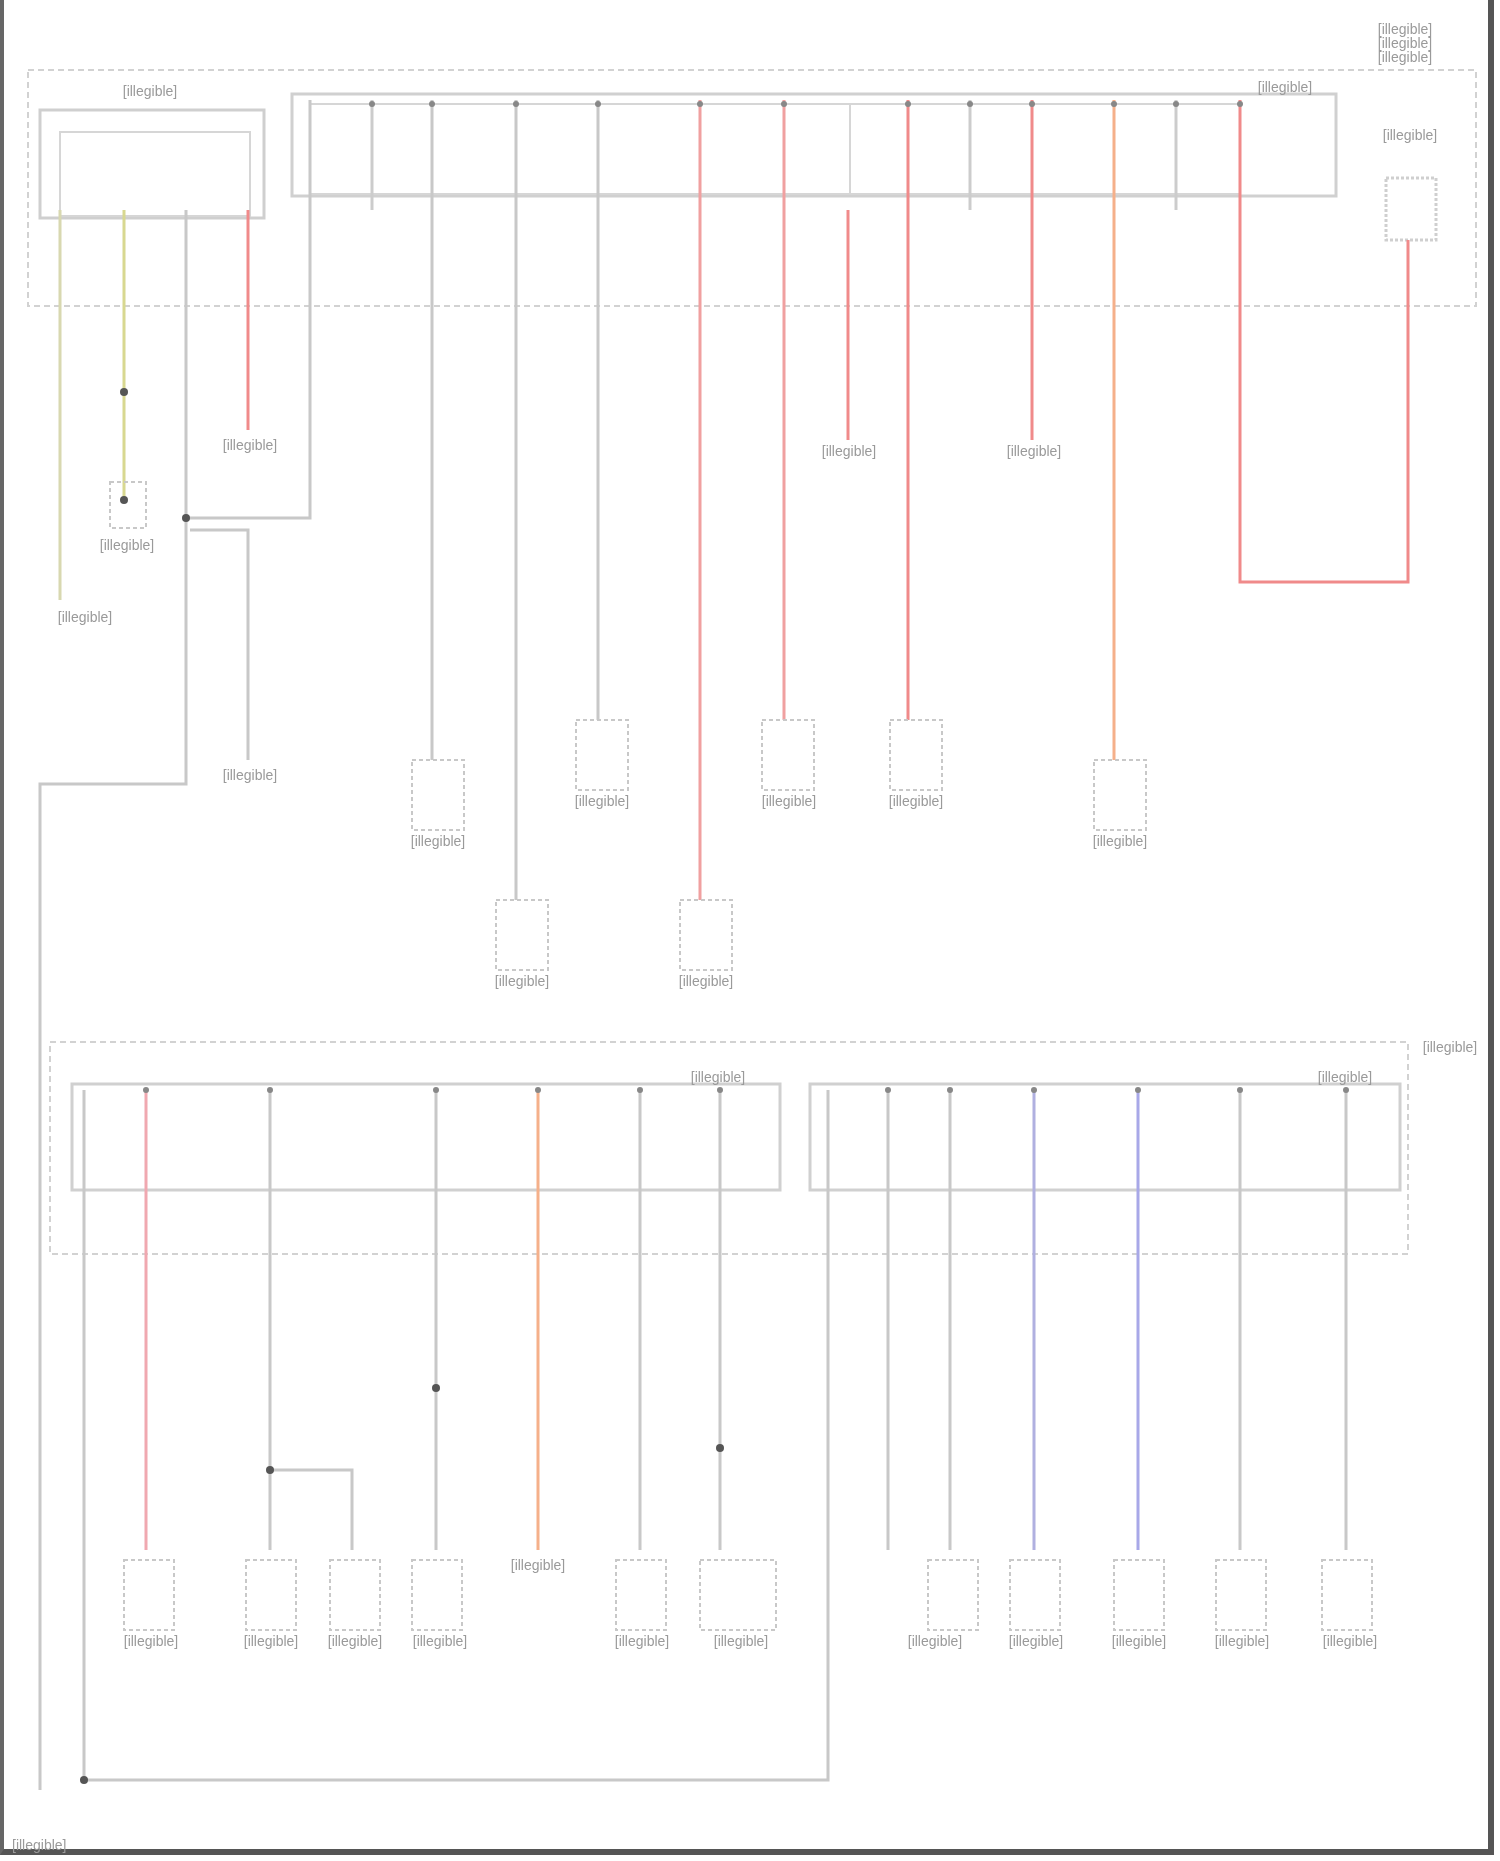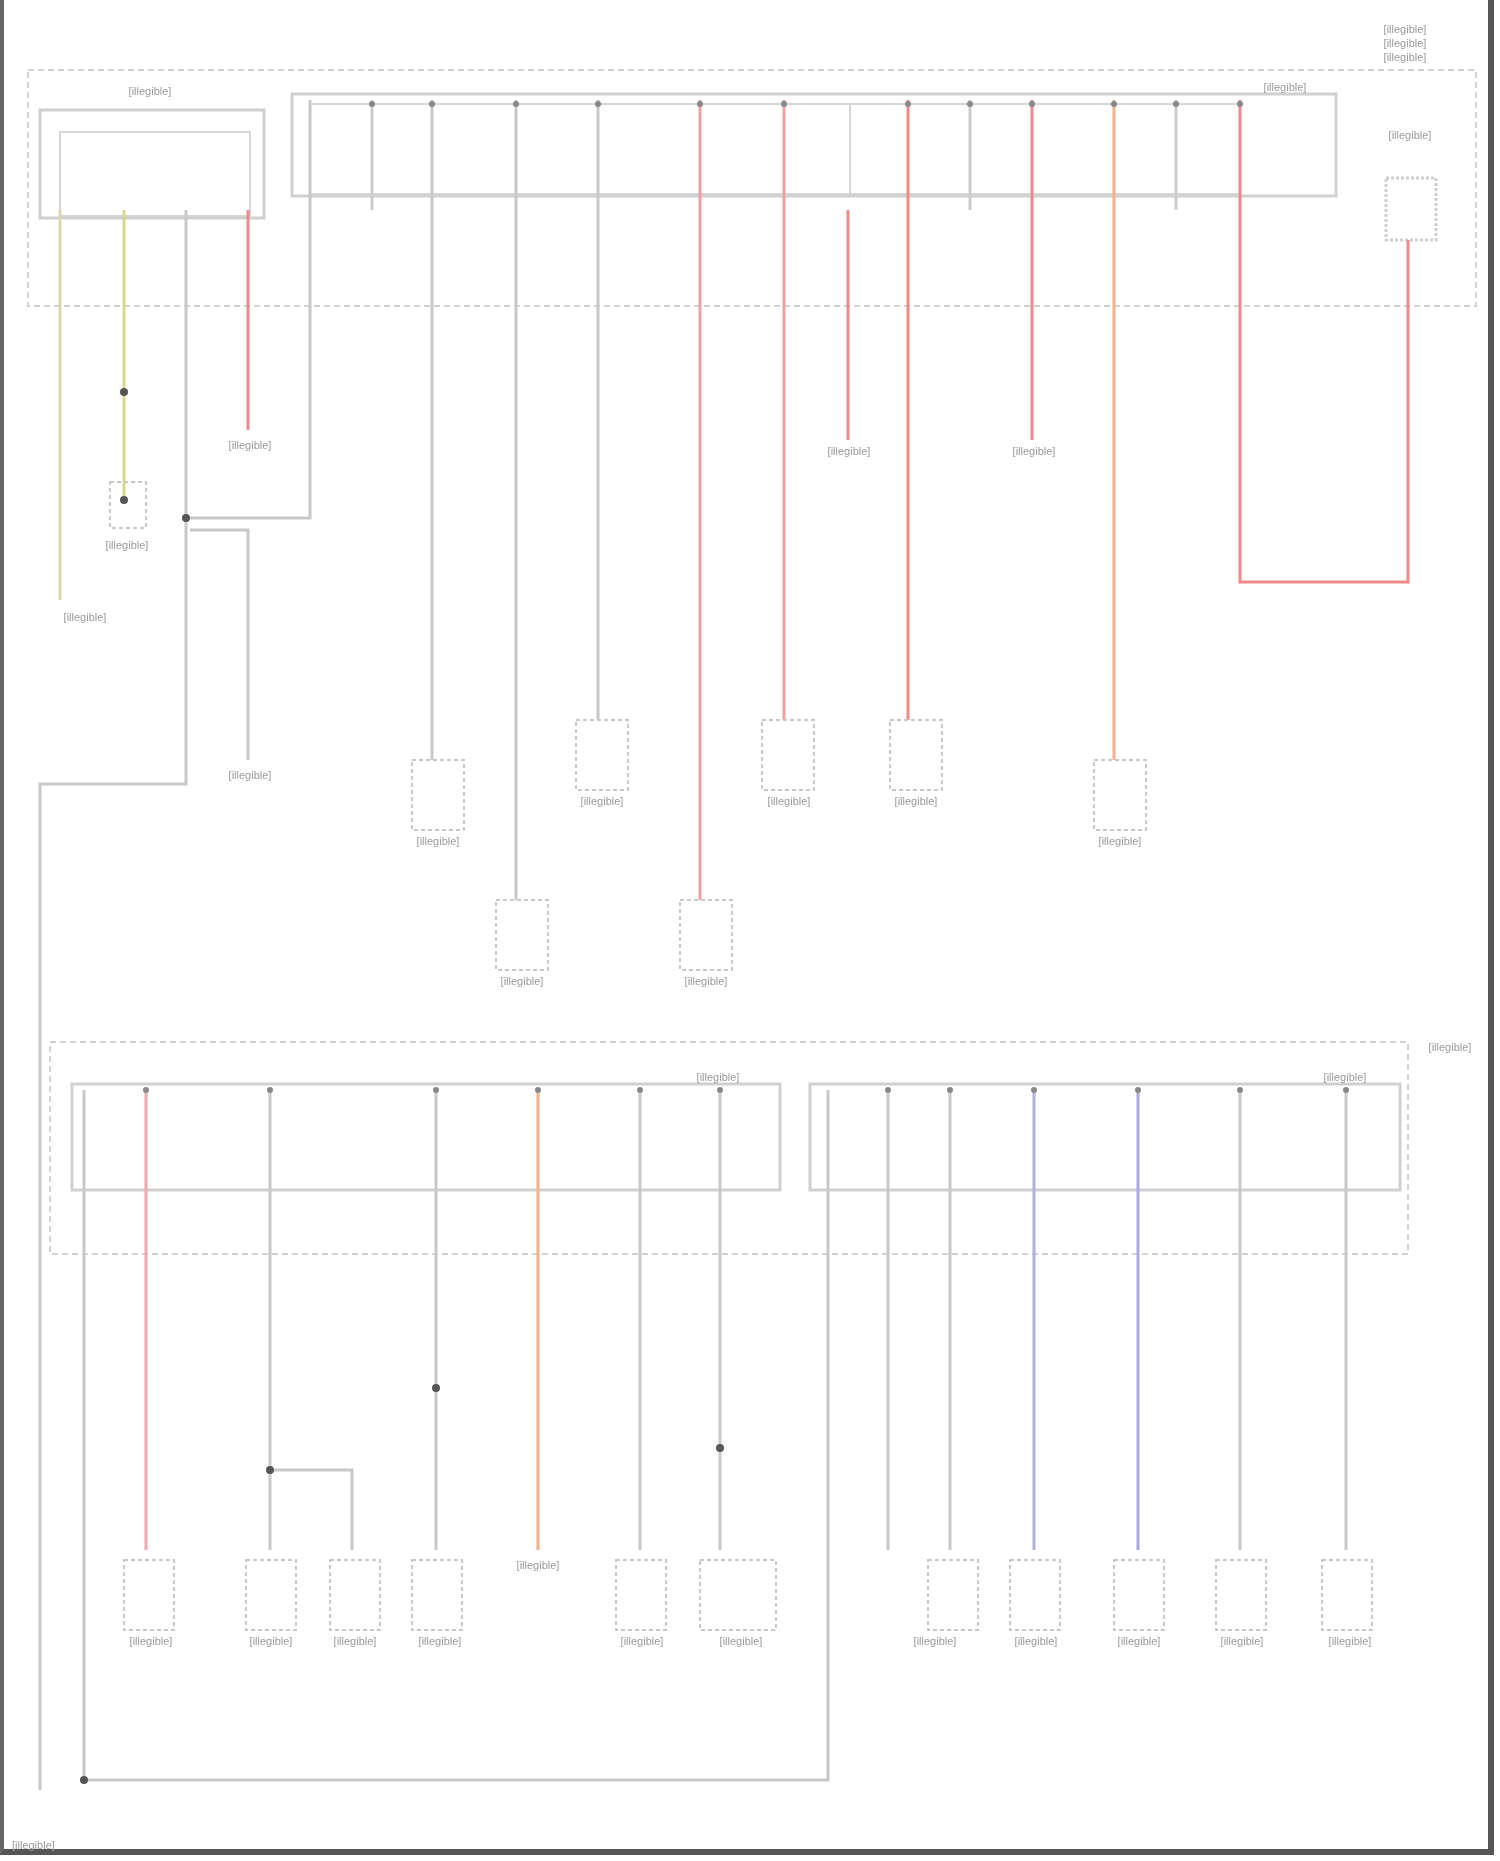--- a/index.html
+++ b/index.html
@@ -1,19 +1,19 @@
 <!DOCTYPE html>
 <html><head>
 <meta charset="utf-8">
 <style>
   html,body{margin:0;padding:0;background:#ffffff;}
   body{width:1500px;height:1861px;position:relative;overflow:hidden;font-family:"Liberation Sans",sans-serif;}
   .frame{position:absolute;left:0;top:0;width:1494px;height:1855px;border-right:6px solid #555;border-bottom:6px solid #555;border-left:4px solid #666;box-sizing:border-box;}
   svg{position:absolute;left:0;top:0;}
-  .lbl{position:absolute;font-size:11px;color:#9a9a9a;text-align:center;line-height:11px;filter:blur(0.6px);white-space:pre-line;}
+  .lbl{position:absolute;font-size:14px;color:#9a9a9a;text-align:center;line-height:11px;filter:blur(0.6px);white-space:pre-line;}
 </style>
 </head>
 <body>
 
 <div class="frame"></div>
 
 <svg width="1500" height="1861" viewBox="0 0 1500 1861" xmlns="http://www.w3.org/2000/svg">
   <g fill="none" stroke-width="3">
 
     <rect x="28" y="70" width="1448" height="236" stroke="#d2d2d2" stroke-dasharray="6,4" stroke-width="2"></rect>

